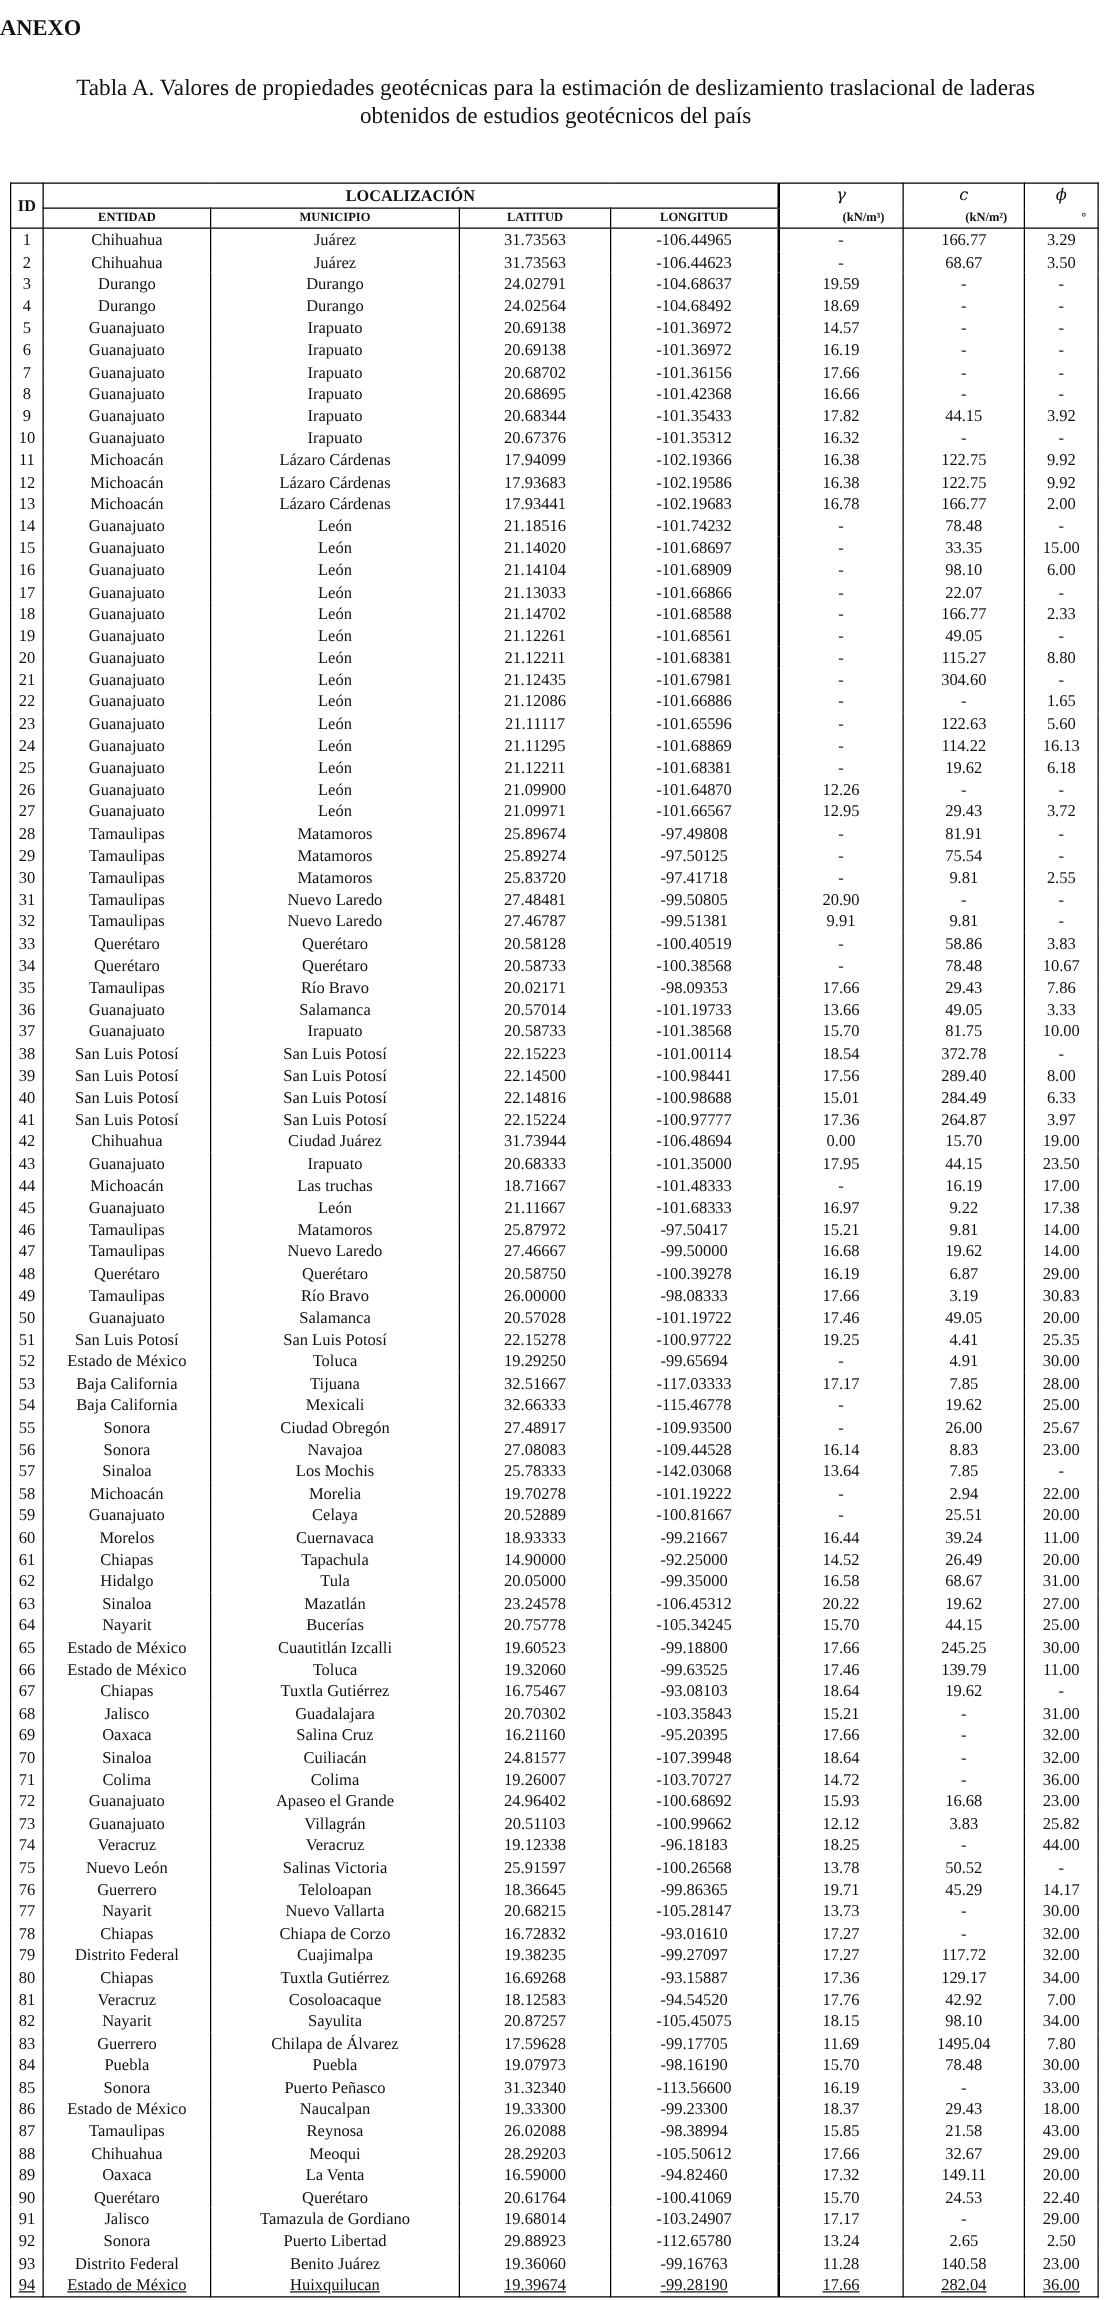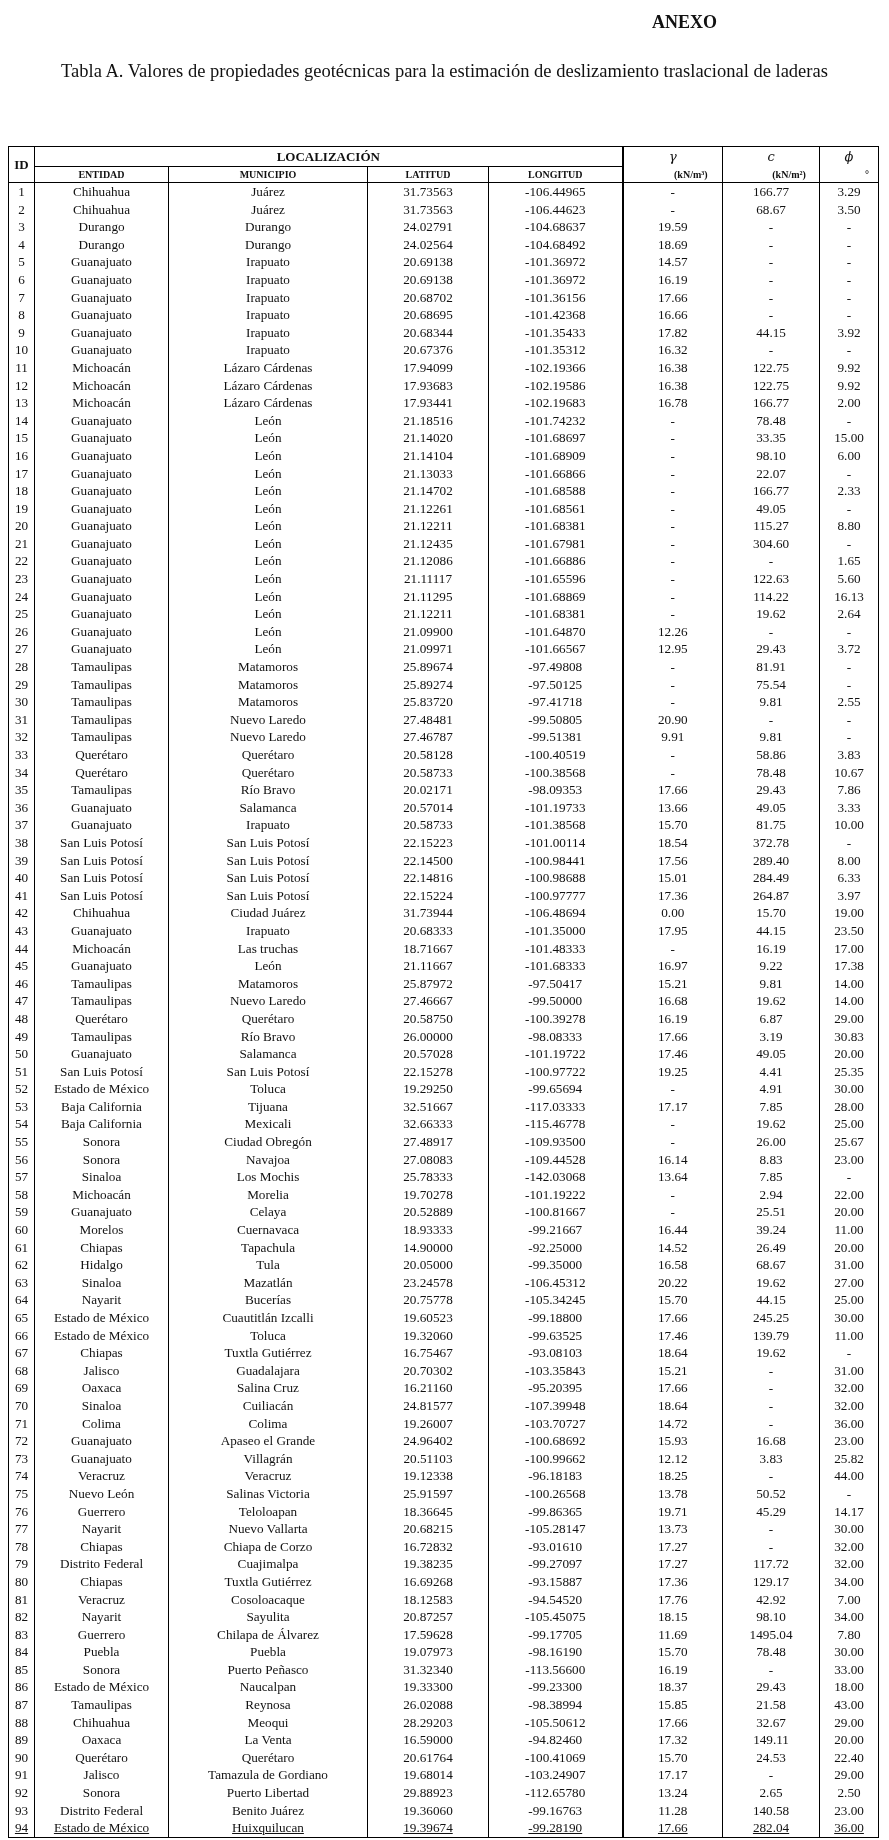--- a/index.html
+++ b/index.html
@@ -1,17 +1,17 @@
 <!DOCTYPE html>
 <html><head>
 <meta charset="utf-8">
 <style>
   html, body { margin: 0; padding: 0; background: #ffffff; }
   body { width: 889px; height: 1840px; position: relative; font-family: "Liberation Serif", "DejaVu Serif", serif; color: #111; }
-  .annex-title { position: absolute; top: 12px; left: 0; width: 717px; text-align: right; font-weight: bold; font-size: 18px; }
+  .annex-title { position: absolute; top: 12px; left: 0; width: 717px; text-align: left; font-weight: bold; font-size: 18px; }
   .caption { position: absolute; top: 60px; left: 0; width: 889px; text-align: center; font-size: 18.5px; line-height: 22px; }
   table { position: absolute; top: 102px; left: 8px; width: 870px; border-collapse: collapse; table-layout: fixed; font-size: 13.2px; margin-top: 44px; }
   th, td { text-align: center; padding: 0; white-space: nowrap; overflow: hidden; }
   th { font-weight: bold; font-size: 13px; }
   thead tr.h1 th { height: 19px; }
   thead tr.h2 th { height: 15px; font-size: 10px; }
   tbody td { height: 17.6px; line-height: 17.6px; }
   .b { border: 1px solid #000; }
   .bl { border-left: 1px solid #000; }
   .blt { border-left: 2px solid #000; }
@@ -22,20 +22,21 @@
   tbody tr:last-child td { border-bottom: 1.5px solid #000; text-decoration: underline; }
   .unit { font-weight: bold; font-size: 11px; padding-left: 36px; }
   .sym { font-style: italic; font-weight: normal; font-family: "DejaVu Serif", serif; font-size: 13px; }
 </style>
 </head>
 <body>
 
 <div class="annex-title">ANEXO</div>
 <div class="caption">
   <div>Tabla A. Valores de propiedades geotécnicas para la estimación de deslizamiento traslacional de laderas</div>
+  <div>obtenidos de estudios geotécnicos del país</div>
 </div>
 
 <table>
   <colgroup>
     <col style="width:26px">
     <col style="width:134px">
     <col style="width:199px">
     <col style="width:121px">
     <col style="width:134px">
     <col style="width:100px">
@@ -302,21 +303,21 @@
         <td class="br">16.13</td>
       </tr>
       <tr>
         <td class="bl br">25</td>
         <td class="br">Guanajuato</td>
         <td class="br">León</td>
         <td class="br">21.12211</td>
         <td class="br">-101.68381</td>
         <td class="blt br">-</td>
         <td class="br">19.62</td>
-        <td class="br">2.64</td>
+        <td class="br">6.18</td>
       </tr>
       <tr>
         <td class="bl br">26</td>
         <td class="br">Guanajuato</td>
         <td class="br">León</td>
         <td class="br">21.09900</td>
         <td class="br">-101.64870</td>
         <td class="blt br">12.26</td>
         <td class="br">-</td>
         <td class="br">-</td>

